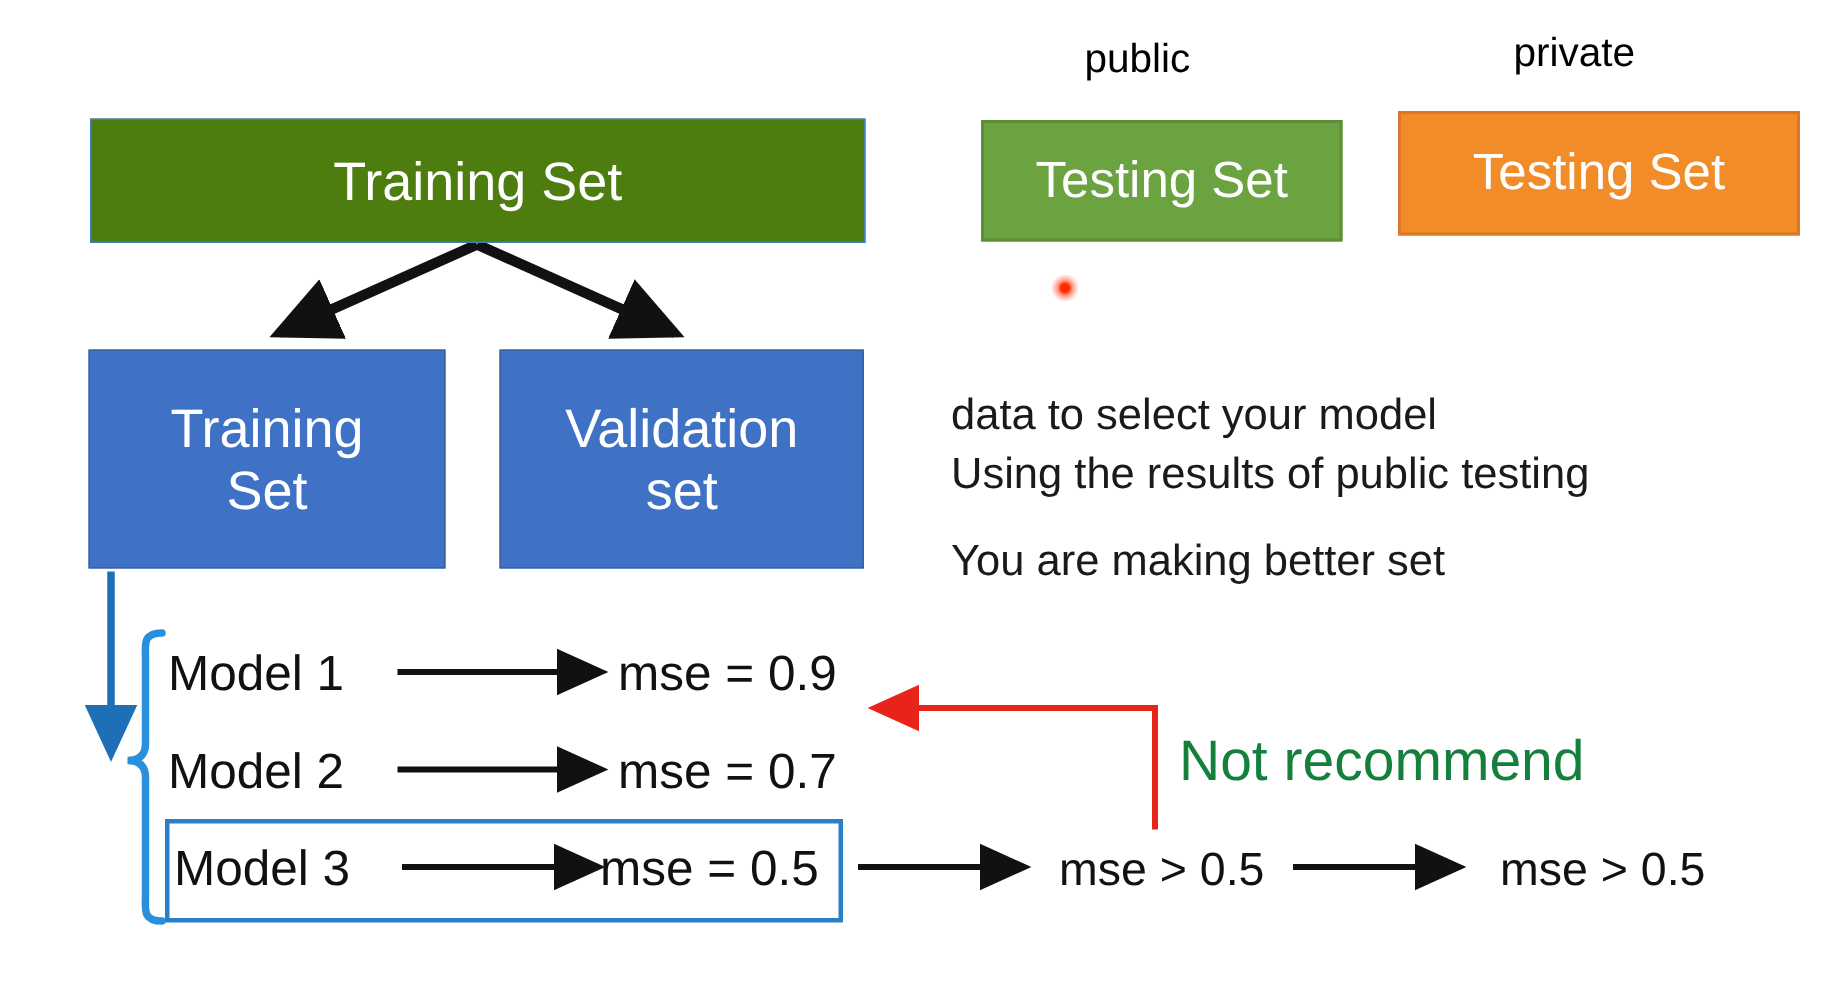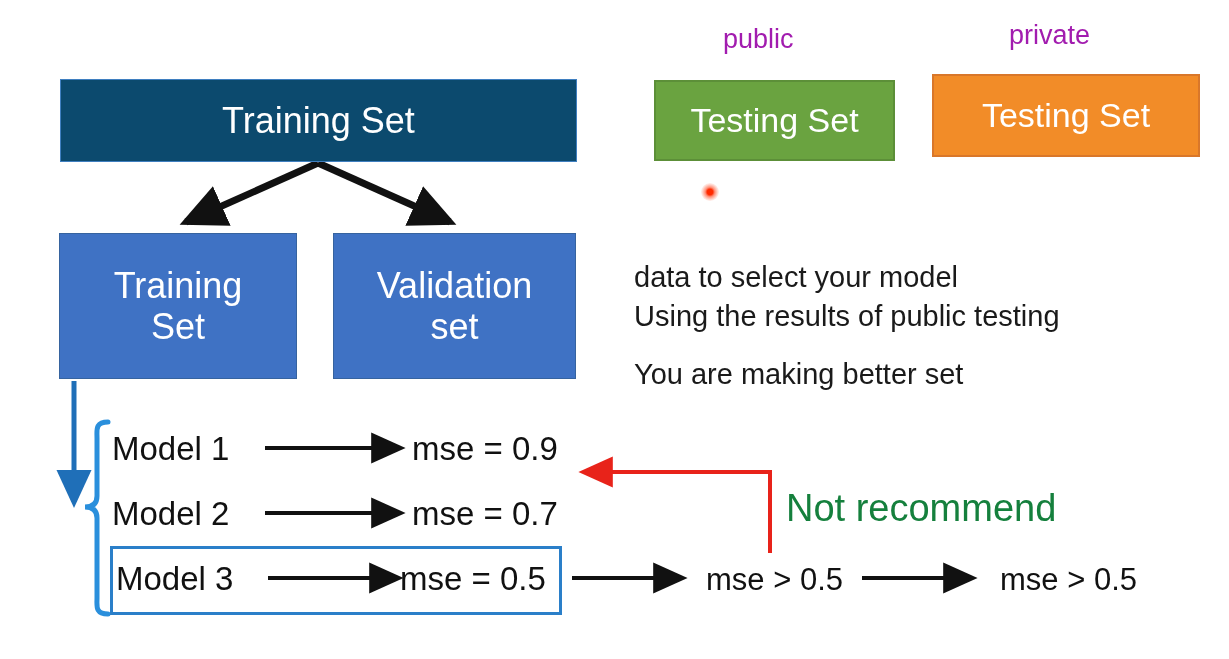--- a/index.html
+++ b/index.html
@@ -2,32 +2,32 @@
 <html><head>
 <meta charset="utf-8">
 <style>
   html,body{margin:0;padding:0;background:#ffffff;}
   body{width:1229px;height:659px;overflow:hidden;font-family:"Liberation Sans",sans-serif;}
   #stage{position:relative;width:1229px;height:659px;background:#ffffff;}
 
   .box{position:absolute;display:flex;align-items:center;justify-content:center;
        color:#ffffff;font-weight:400;text-align:center;line-height:1.15;
        box-sizing:border-box;}
-  .box.training-top{left:60px;top:79px;width:517px;height:83px;background:#0c4a6e;
+  .box.training-top{left:60px;top:79px;width:517px;height:83px;background:#4d7c0f;
        border:1px solid #3f7fc0;font-size:36px;}
   .box.training-sub{left:59px;top:233px;width:238px;height:146px;background:#3f72c4;
        border:1px solid #36639f;font-size:36px;flex-direction:column;}
   .box.validation-sub{left:333px;top:233px;width:243px;height:146px;background:#3f72c4;
        border:1px solid #36639f;font-size:36px;flex-direction:column;}
   .box.testing-public{left:654px;top:80px;width:241px;height:81px;background:#6aa340;
        border:2px solid #5c8f38;font-size:34px;}
   .box.testing-private{left:932px;top:74px;width:268px;height:83px;background:#f28c28;
        border:2px solid #d9772a;font-size:34px;}
 
-  .tag{position:absolute;color:#a21caf;font-size:27px;white-space:nowrap;}
+  .tag{position:absolute;color:#000000;font-size:27px;white-space:nowrap;}
   .tag.public{left:723px;top:24px;}
   .tag.private{left:1009px;top:20px;}
 
   .laser{position:absolute;left:701px;top:183px;width:18px;height:18px;border-radius:50%;
       background:radial-gradient(circle at 50% 50%, #ff2a00 0%, #ff2a00 22%, rgba(255,60,20,0.55) 38%, rgba(255,80,40,0.18) 62%, rgba(255,100,60,0) 78%);}
   .para{position:absolute;color:#1a1a1a;font-size:29px;line-height:39px;width:580px;}
 
   .model{position:absolute;font-size:33px;color:#111;white-space:nowrap;}
   .mse{position:absolute;font-size:33px;color:#111;white-space:nowrap;}
   .mse-right{position:absolute;font-size:31px;color:#111;white-space:nowrap;text-align:center;}

